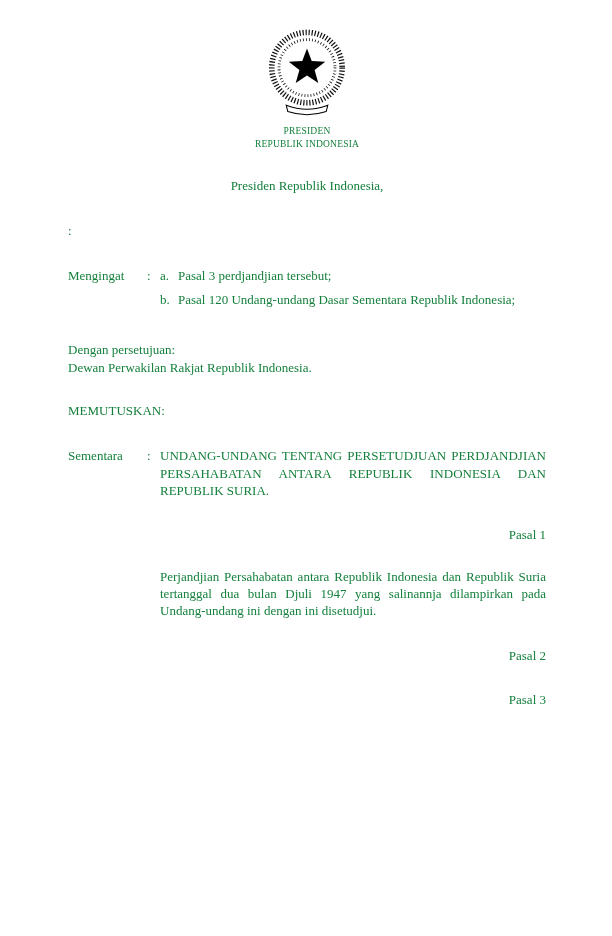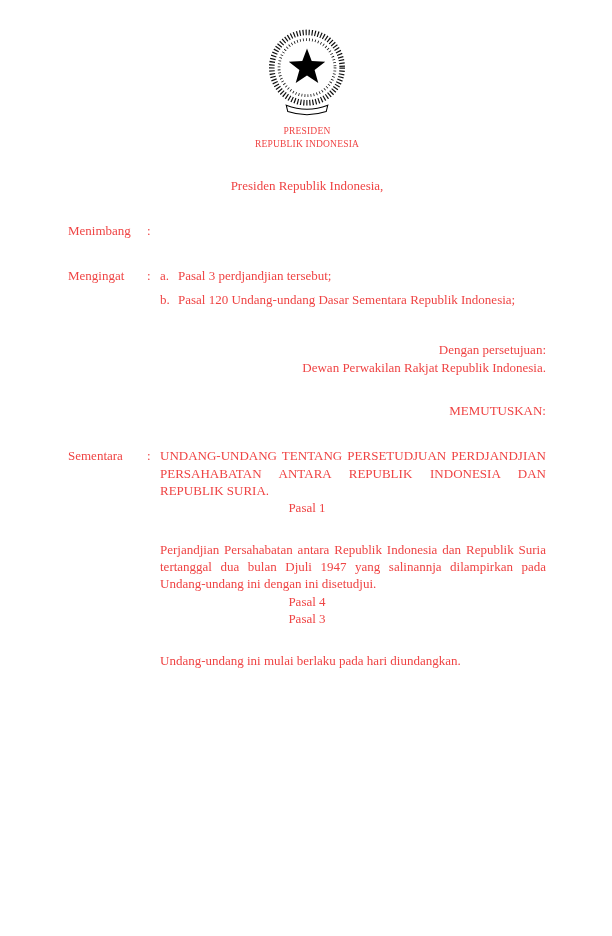--- a/index.html
+++ b/index.html
@@ -1,37 +1,37 @@
 <!DOCTYPE html>
 <html><head>
 <meta charset="utf-8">
 <style>
   * { box-sizing: border-box; }
   html, body { margin: 0; padding: 0; background: #ffffff; }
   .page {
-    width: 612px; height: 709px; background: #ffffff; color: #ef4444;
+    width: 612px; height: 709px; background: #ffffff; color: #15803d;
     font-family: "Liberation Serif", "DejaVu Serif", serif;
     font-size: 13px; line-height: 1.32;
     position: relative; overflow: hidden; margin: 0 auto;
   }
   .inner { padding: 26px 66px 0 68px; }
   .seal { text-align: center; }
   .org { text-align: center; font-size: 9.5px; line-height: 1.3; margin-top: 3px; letter-spacing: 0.2px; }
   .title-block { text-align: center; margin-top: 32px; }
   .title-block div { line-height: 1.34; }
   .opening { text-align: center; margin-top: 27px; }
   .row { display: grid; grid-template-columns: 79px 13px 386px; margin-top: 28px; }
   .row .content { text-align: justify; }
   .sub-item { display: grid; grid-template-columns: 18px 1fr; }
   .sub-item + .sub-item { margin-top: 7px; }
-  .centered { text-align: right; }
+  .centered { text-align: left; }
   .persetujuan { margin-top: 33px; }
   .persetujuan div { line-height: 1.34; }
   .memutuskan { margin-top: 26px; }
-  .article-heading { text-align: center; }
+  .article-heading { text-align: right; margin-top: 27px; }
   .article-body { margin-left: 92px; width: 386px; text-align: justify; margin-top: 25px; }
   .catchword { position: absolute; right: 66px; top: 824px; }
 </style>
 </head>
 <body>
 
 <div class="page">
   <div class="inner">
 
     <header>
@@ -46,21 +46,20 @@
       <div class="org">
         <div>PRESIDEN</div>
         <div>REPUBLIK INDONESIA</div>
       </div>
     </header>
 
 
     <div class="opening">Presiden Republik Indonesia,</div>
 
     <div class="row">
-      <div class="label">Menimbang</div>
       <div class="colon">:</div>
     </div>
 
     <div class="row">
       <div class="label">Mengingat</div>
       <div class="colon">:</div>
       <div class="content">
         <div class="sub-item">
           <div>a.</div>
           <div>Pasal 3 perdjandjian tersebut;</div>
@@ -84,21 +83,21 @@
       <div class="colon">:</div>
       <div class="content">UNDANG-UNDANG TENTANG PERSETUDJUAN PERDJANDJIAN PERSAHABATAN ANTARA REPUBLIK INDONESIA DAN REPUBLIK SURIA.</div>
     </div>
 
     <section>
       <div class="article-heading">Pasal 1</div>
       <div class="article-body">Perjandjian Persahabatan antara Republik Indonesia dan Republik Suria tertanggal dua bulan Djuli 1947 yang salinannja dilampirkan pada Undang-undang ini dengan ini disetudjui.</div>
     </section>
 
     <section>
-      <div class="article-heading">Pasal 4</div>
+      <div class="article-heading">Pasal 2</div>
     </section>
 
     <section>
       <div class="article-heading">Pasal 3</div>
       <div class="article-body">Undang-undang ini mulai berlaku pada hari diundangkan.</div>
     </section>
 
   </div>
 
   <div class="catchword">Agar  …</div>

